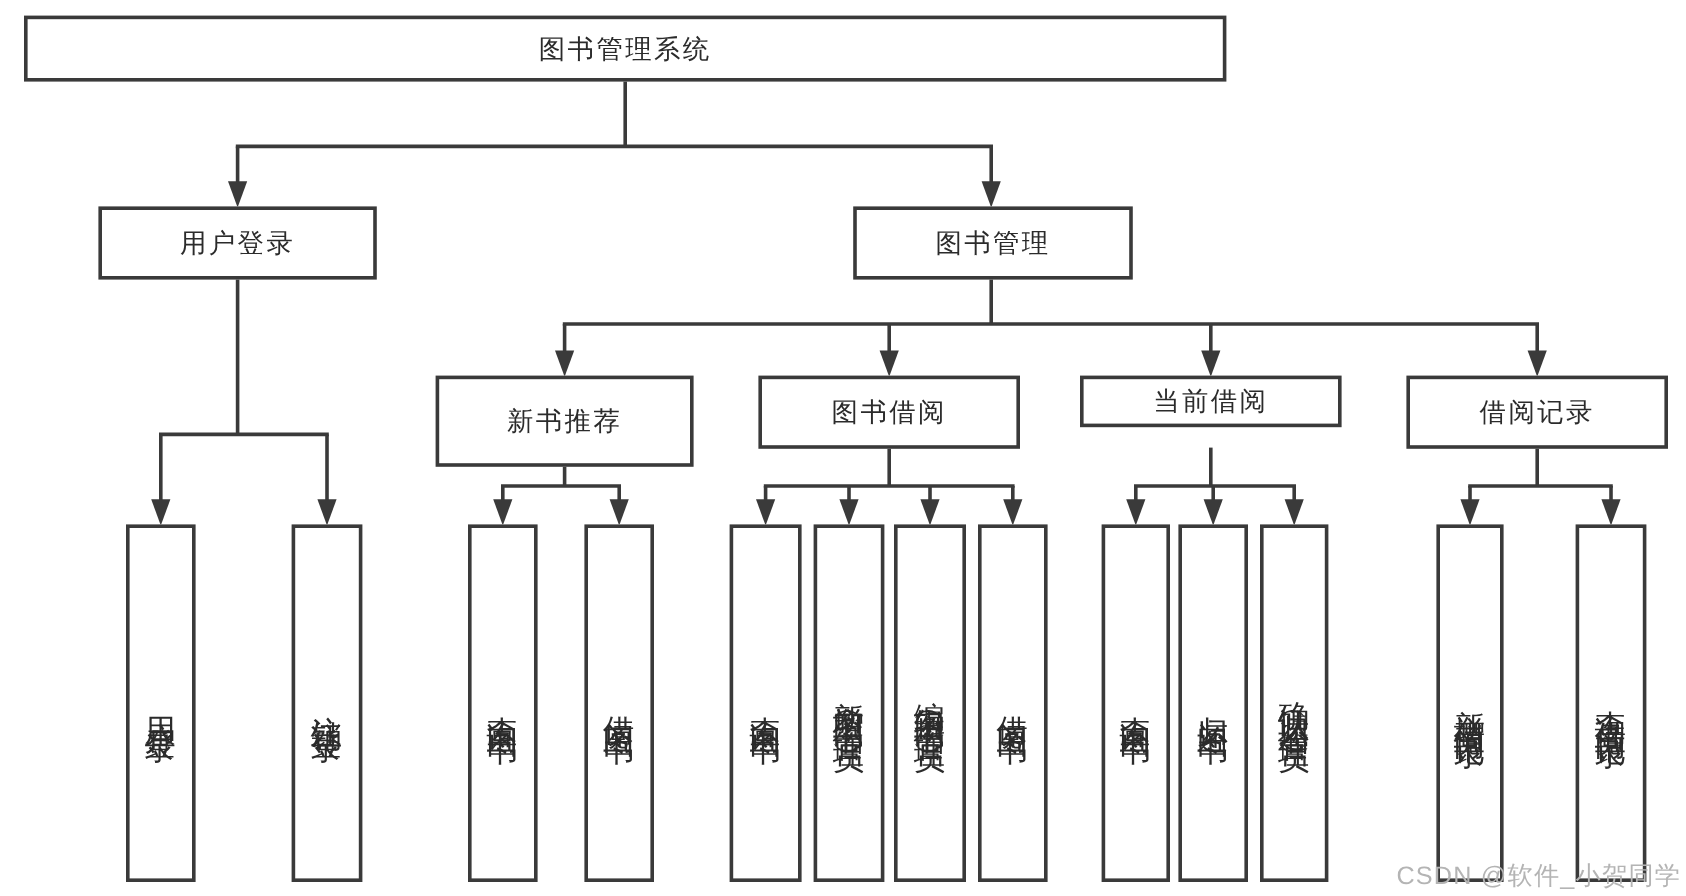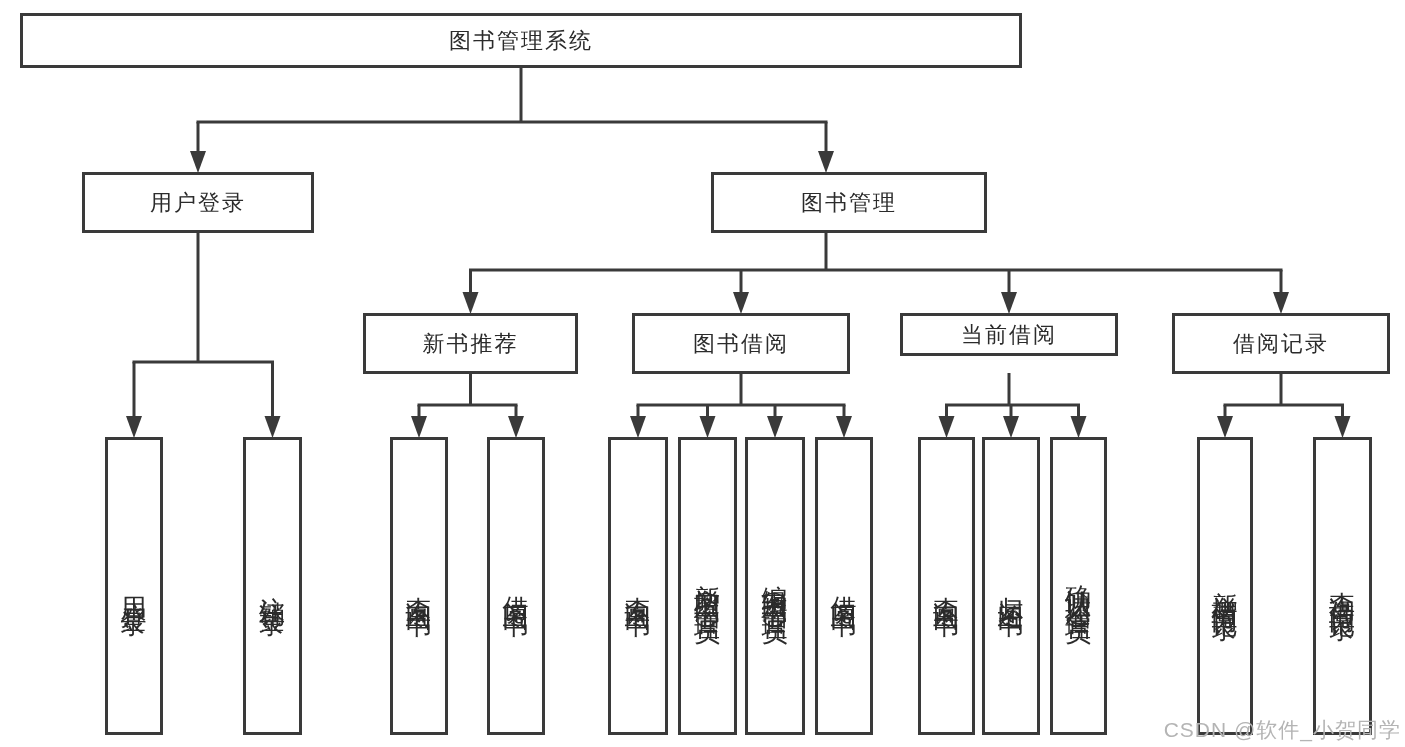--- a/index.html
+++ b/index.html
@@ -93,24 +93,24 @@
       </div>
       <div class="node h" style="left: 82px; top: 172px; width: 232px; height: 61px;">
         <span>用户登录</span>
       </div>
       <div class="node v" style="left: 105px; top: 437px; width: 58px; height: 298px;">
         <span>用户登录</span>
       </div>
       <div class="node v" style="left: 243px; top: 437px; width: 59px; height: 298px;">
         <span>注销登录</span>
       </div>
-      <div class="node h" style="left: 711px; top: 172px; width: 276px; height: 61px;">
+      <div class="node h" style="left: 711px; top: 172px; width: 233px; height: 61px;">
         <span>图书管理</span>
       </div>
-      <div class="node h" style="left: 363px; top: 313px; width: 215px; height: 61px;">
+      <div class="node h" style="left: 363px; top: 313px; width: 215px; height: 76px;">
         <span>新书推荐</span>
       </div>
       <div class="node v" style="left: 390px; top: 437px; width: 58px; height: 298px;">
         <span>查询图书</span>
       </div>
       <div class="node v" style="left: 487px; top: 437px; width: 58px; height: 298px;">
         <span>借阅图书</span>
       </div>
       <div class="node h" style="left: 632px; top: 313px; width: 218px; height: 61px;">
         <span>图书借阅</span>

